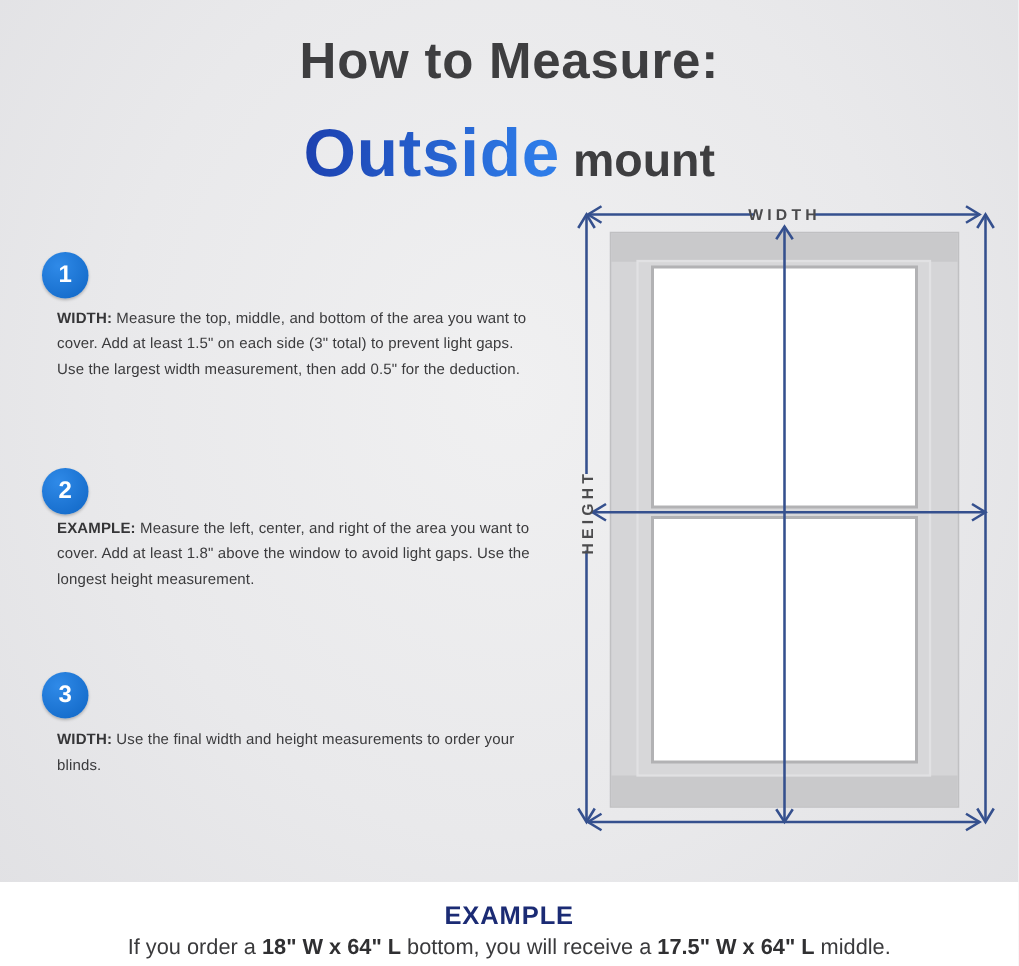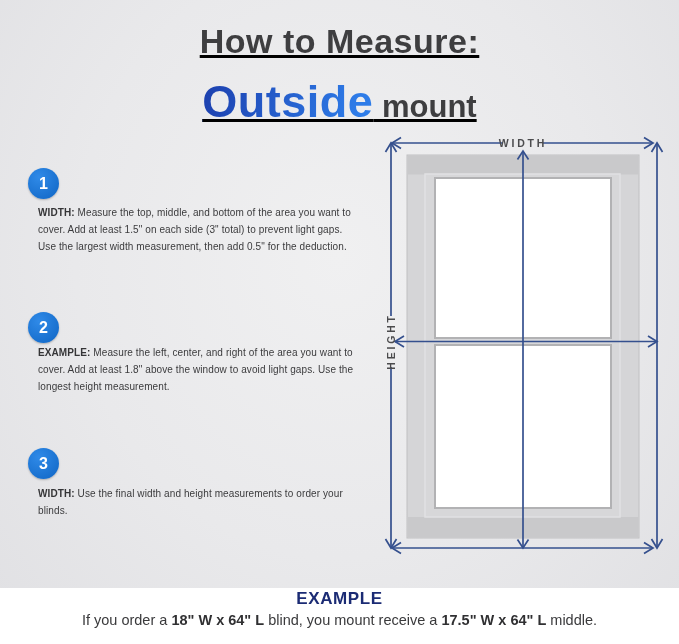--- a/index.html
+++ b/index.html
@@ -2,21 +2,21 @@
 <html><head>
 <meta charset="utf-8">
 <style>
   html,body{margin:0;padding:0;}
   body{
     width:679px;height:644px;position:relative;overflow:hidden;
     font-family:"Liberation Sans",sans-serif;
     background:radial-gradient(ellipse at 50% 40%, #f0f0f1 0%, #e9e9eb 55%, #e0e0e3 100%);
   }
   
-  .title-block{position:absolute;top:24px;left:0;width:679px;text-align:center;line-height:1.05;text-decoration:underline;}
+  .title-block{position:absolute;top:24px;left:0;width:679px;text-align:center;line-height:1.05;}
   .title-line1{font-size:34px;font-weight:700;color:#3e3e40;letter-spacing:.5px;}
   .title-line2{margin-top:18px;font-size:31px;font-weight:700;color:#3e3e40;}
   .title-highlight{
     font-size:45px;font-weight:800;letter-spacing:.5px;
     background:linear-gradient(100deg,#1c3fae 0%,#2e7ce8 90%);
     -webkit-background-clip:text;background-clip:text;color:transparent;
   }
   @supports not ((-webkit-background-clip:text) or (background-clip:text)){
     .title-highlight{color:#2565d8;background:none;}
   }
@@ -39,21 +39,21 @@
   .diagram{position:absolute;left:370px;top:130px;}
   .diagram text{
     font-family:"Liberation Sans",sans-serif;font-size:10.5px;font-weight:600;
     letter-spacing:2.8px;fill:#4b4b4d;
   }
   
   .example-band{
     position:absolute;left:0;top:588px;width:679px;height:56px;background:#ffffff;
     text-align:center;
   }
-  .example-heading{margin-top:1px;font-size:17px;font-weight:700;color:#1b2b74;letter-spacing:.6px;}
+  .example-heading{margin-top:13px;font-size:17px;font-weight:700;color:#1b2b74;letter-spacing:.6px;}
   .example-sentence{margin-top:3px;font-size:14.5px;color:#3a3a3c;}
   .example-bold{font-weight:700;color:#303032;}
 </style>
 </head>
 <body>
 
 <div class="title-block">
   <div class="title-line1">How to Measure:</div>
   <div class="title-line2"><span class="title-highlight">Outside</span><span> mount</span></div>
 </div>
@@ -111,14 +111,14 @@
       <path d="M34 206 L25 211.5 L34 217"></path>
       <path d="M278 206 L287 211.5 L278 217"></path>
     </g>
     <text x="153" y="16.8" text-anchor="middle">WIDTH</text>
     <text x="21" y="215.5" text-anchor="middle" transform="rotate(-90 21 211.5)">HEIGHT</text>
   </svg>
 </div>
 
 <div class="example-band">
   <div class="example-heading">EXAMPLE</div>
-  <div class="example-sentence"><span>If you order a </span><span class="example-bold">18" W x 64" L</span><span> blind, you mount receive a </span><span class="example-bold">17.5" W x 64" L</span><span> middle.</span></div>
+  <div class="example-sentence"><span>If you order a </span><span class="example-bold">18" W x 64" L</span><span> bottom, you will receive a </span><span class="example-bold">17.5" W x 64" L</span><span> middle.</span></div>
 </div>
 
 </body></html>

